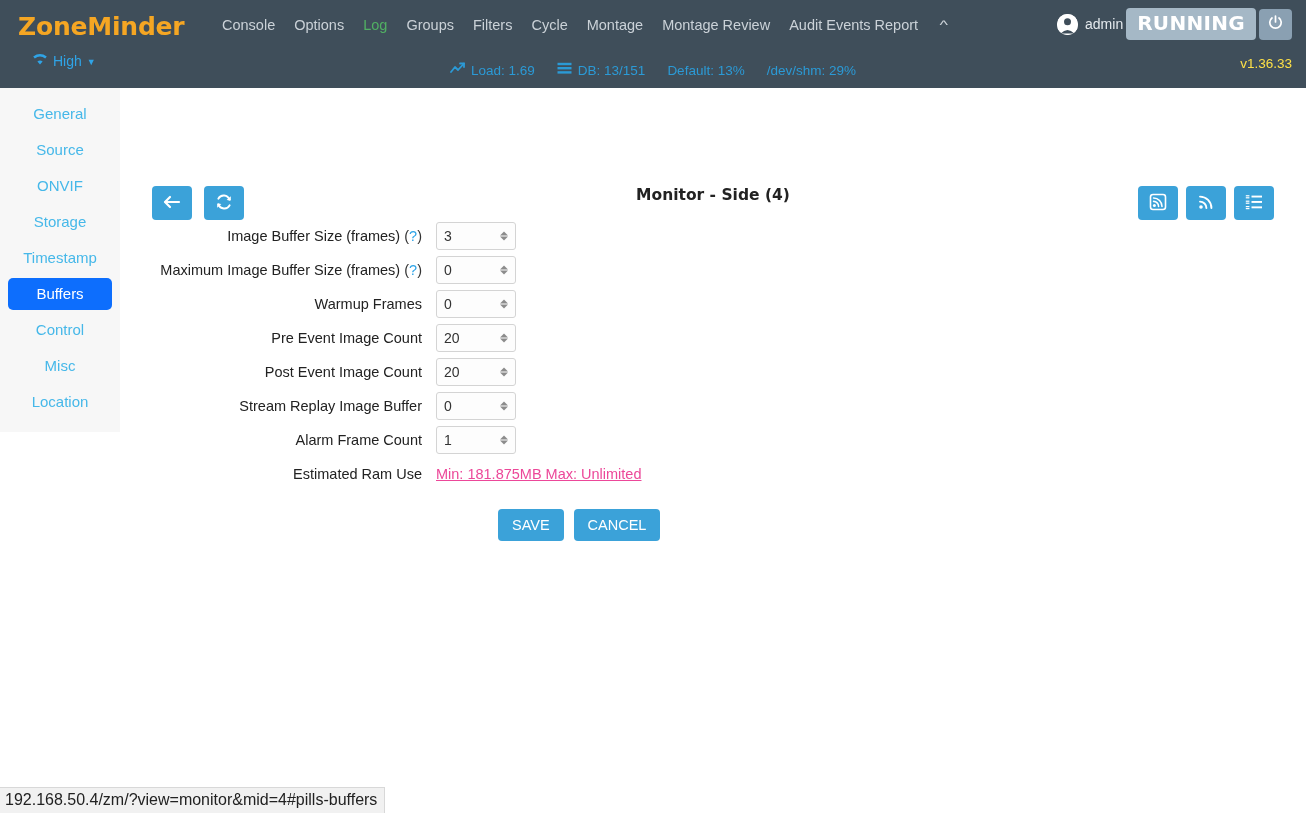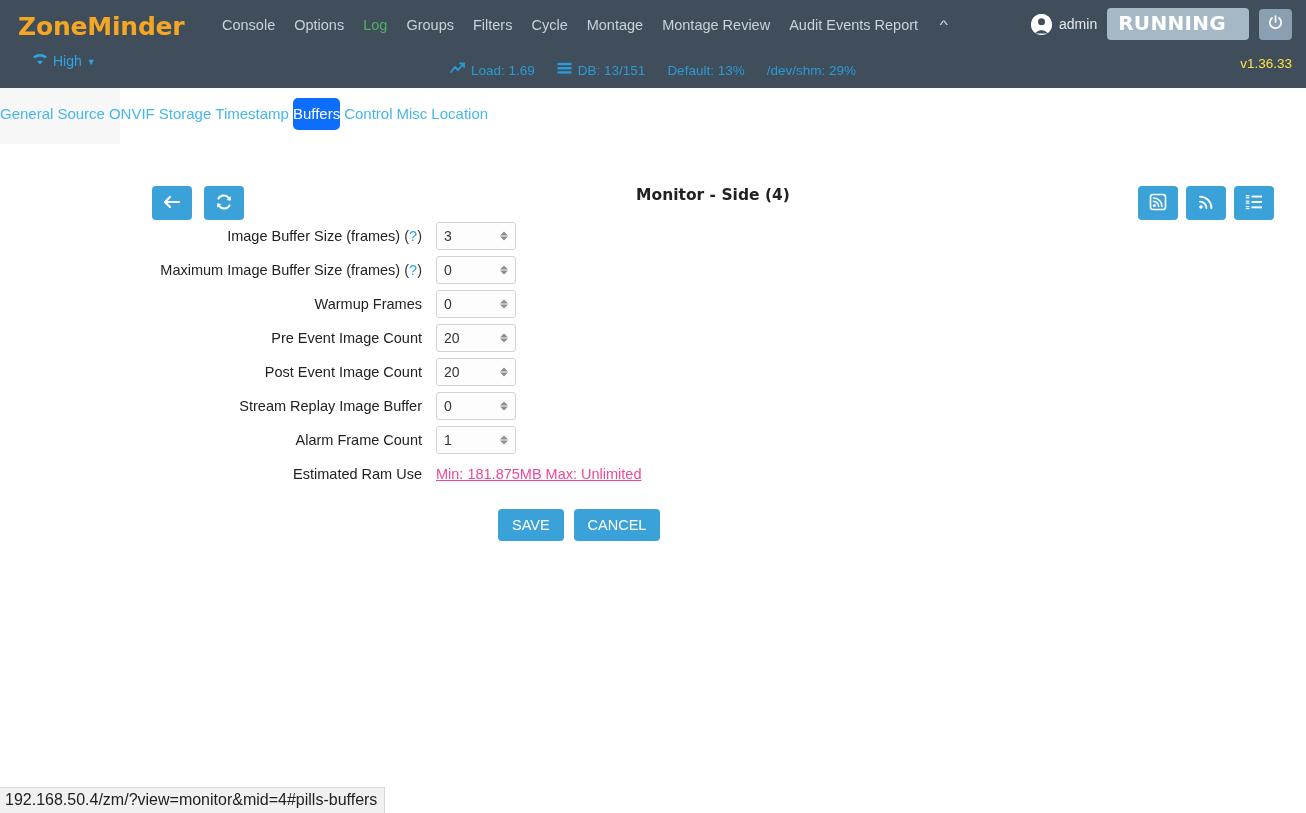--- a/index.html
+++ b/index.html
@@ -72,21 +72,21 @@
     cursor: pointer;
     display: inline-block;
     transform: scaleX(1.5);
   }
 
   .nav-right {
     position: absolute;
     right: 14px; top: 8px;
     display: flex;
     align-items: center;
-    gap: 10px;
+    gap: 3px;
   }
   .user-block {
     display: flex;
     align-items: center;
     gap: 7px;
     font-size: 14px;
     color: #e4e9ed;
     cursor: pointer;
   }
   .avatar {
@@ -95,21 +95,21 @@
     background: #ffffff;
     display: flex;
     align-items: center;
     justify-content: center;
   }
   .badge-running {
     background: #a5b8c6;
     color: #ffffff;
     font-size: 20px;
     font-weight: bold;
-    padding: 3px 23px 5px 11px;
+    padding: 3px 11px 5px 11px;
     border-radius: 4px;
     letter-spacing: 0.3px;
     cursor: pointer;
     font-family: "DejaVu Sans", sans-serif;
   }
   .power-btn {
     background: #8aa0b2;
     border-radius: 4px;
     width: 33px; height: 31px;
     display: flex;
@@ -155,21 +155,21 @@
   }
 
   .sidebar {
     position: absolute;
     left: 0; top: 0;
     width: 120px;
     padding-top: 10px;
     padding-bottom: 14px;
     background: #f7f7f7;
     display: flex;
-    flex-direction: row;
+    flex-direction: column;
     align-items: center;
     gap: 4px;
   }
   .side-item {
     display: block;
     text-align: center;
     width: 104px;
     padding: 7px 0 8px 0;
     font-size: 15px;
     color: #46b8e9;

